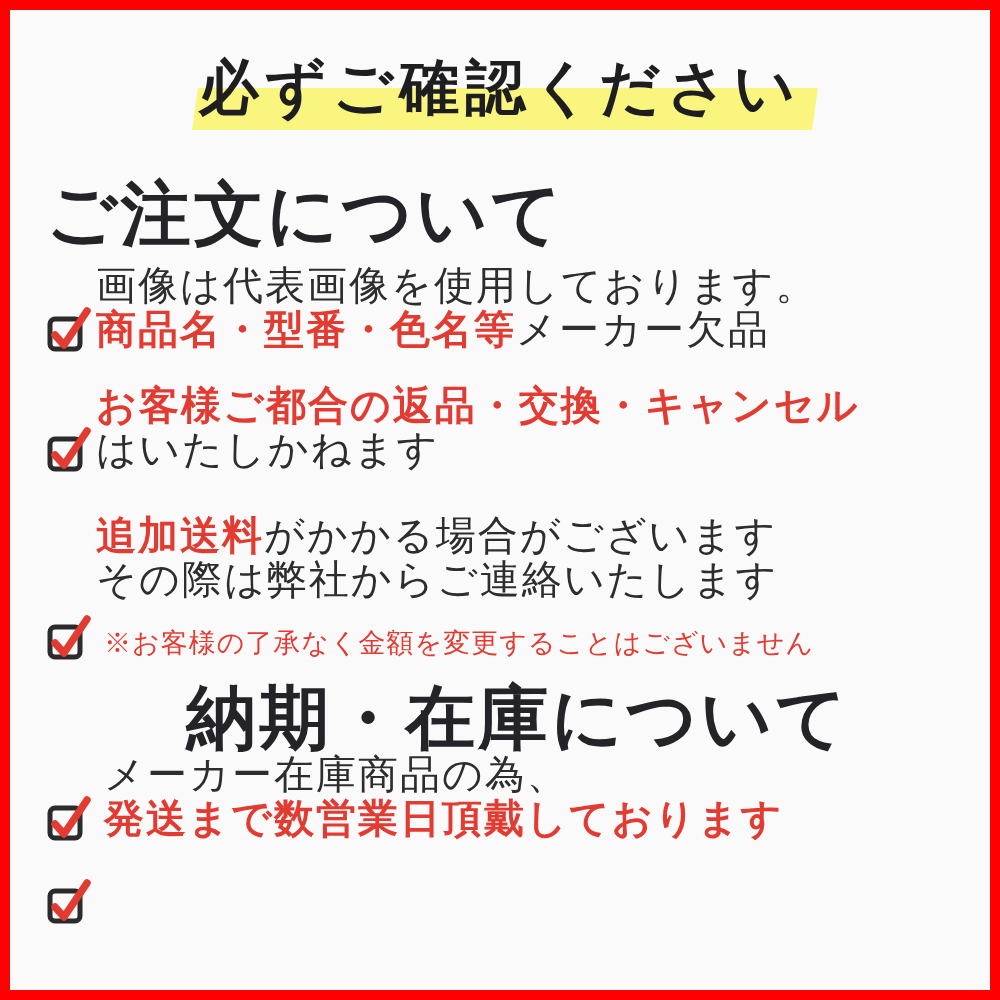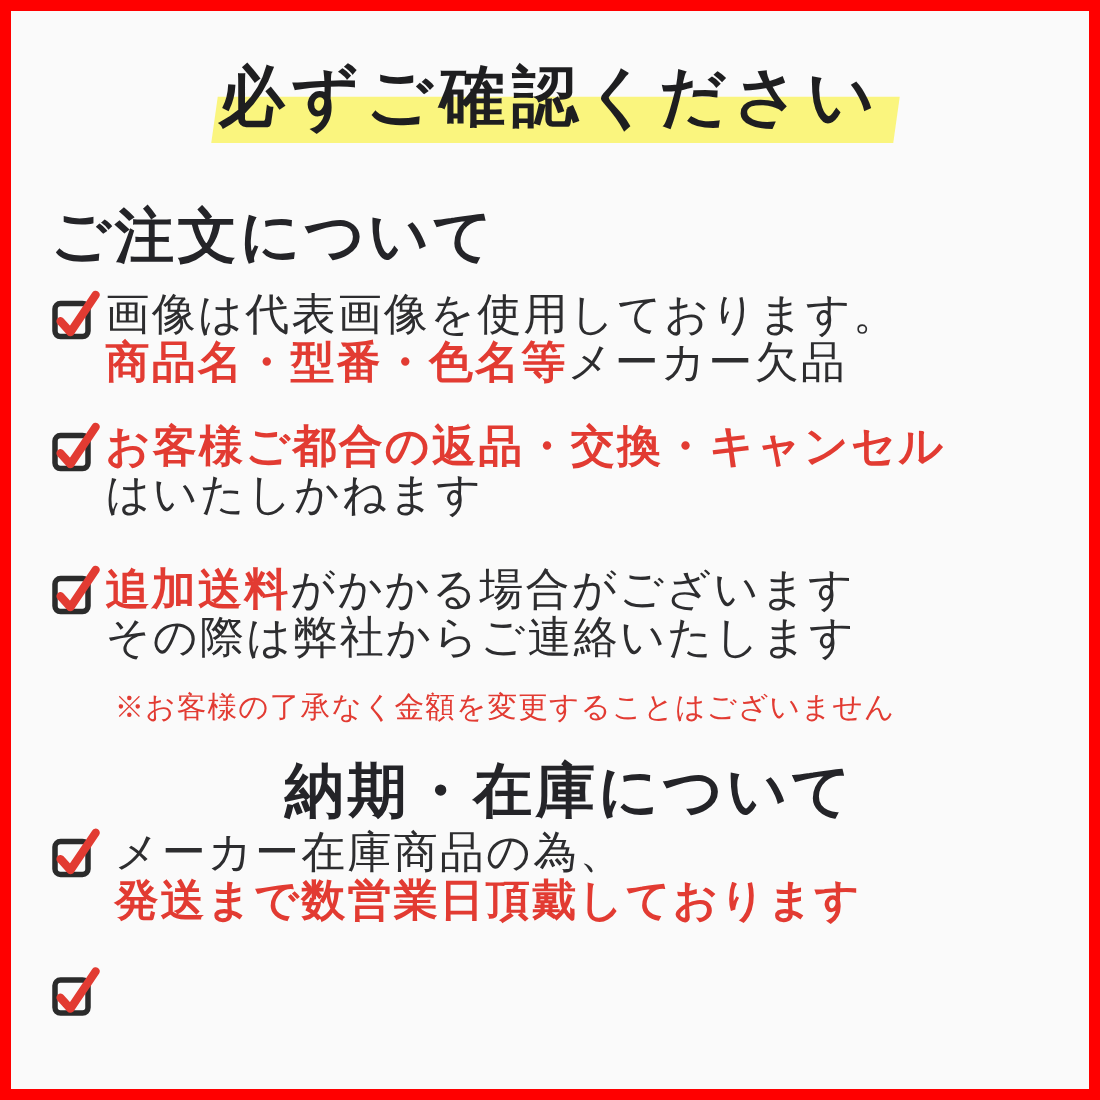--- a/index.html
+++ b/index.html
@@ -22,27 +22,27 @@
     font-size:60px; line-height:92px; font-weight:700;
     letter-spacing:6px; color:var(--title-black); white-space:nowrap;
   }
   .hl{
     position:absolute; left:-4px; right:-14px; top:46px; height:42px;
     background:var(--highlight-yellow); transform:skewX(-8deg); z-index:0;
   }
   .tt{ position:relative; z-index:1; }
   
   .sec-h{
-    font-size:54px; line-height:62px; font-weight:700; letter-spacing:3px;
+    font-size:70px; line-height:62px; font-weight:700; letter-spacing:3px;
     color:#242428; margin-left:36px; white-space:nowrap;
   }
   .sec-h.first{ margin-top:50px; }
   .sec-h.second{ margin-top:28px;text-align:center; }
   
-  .item{ display:flex; align-items:flex-start; margin-left:36px; gap:6px; }
+  .item{ display:flex; align-items:flex-end; margin-left:36px; gap:6px; }
   .item.m1{ margin-top:18px; }
   .item.m2{ margin-top:32px; }
   .item.m3{ margin-top:42px; }
   .item.m4{ margin-top:3px;gap:14px; }
   .item.m5{ margin-top:38px; }
   .cb{ width:44px; height:44px; overflow:visible; flex:none; margin-top:1px; }
   .cb rect{ fill:none; stroke:var(--checkbox-black); stroke-width:5; }
   .cb path{ fill:none; stroke:var(--accent-red); stroke-width:7.5;
             stroke-linecap:round; stroke-linejoin:round; }
   .itext{ font-size:40px; line-height:44px; letter-spacing:2px; white-space:nowrap; }

